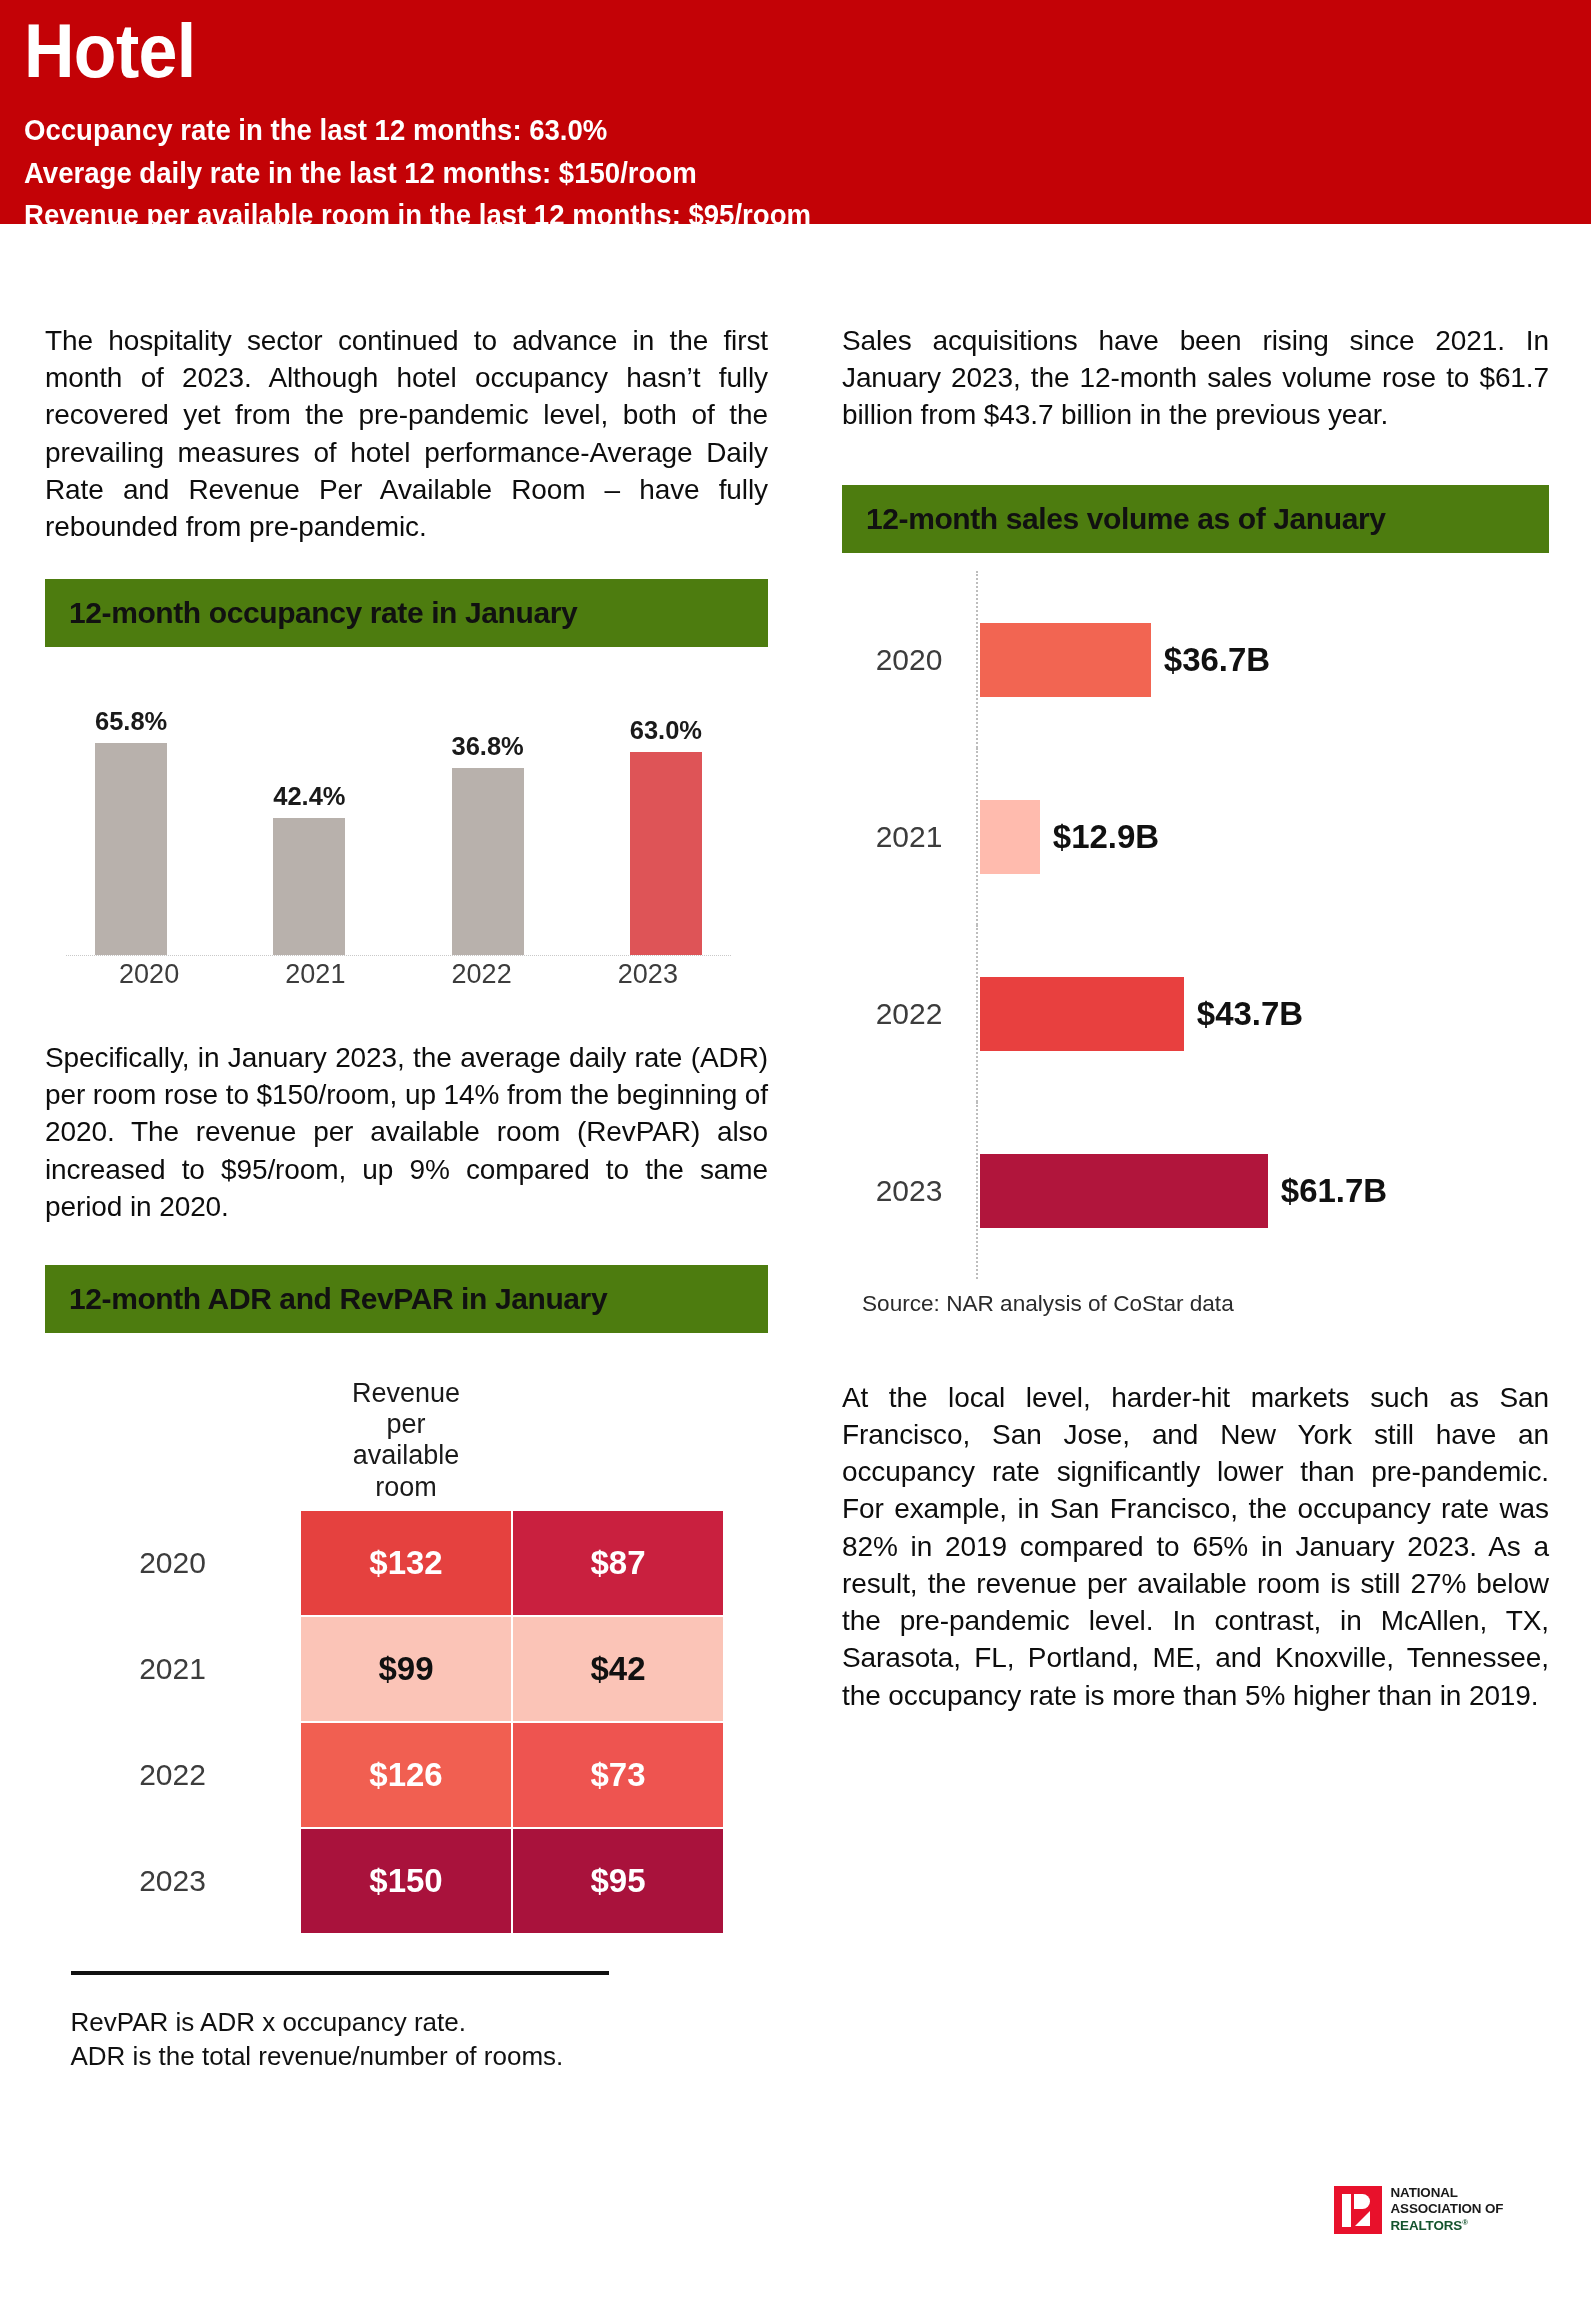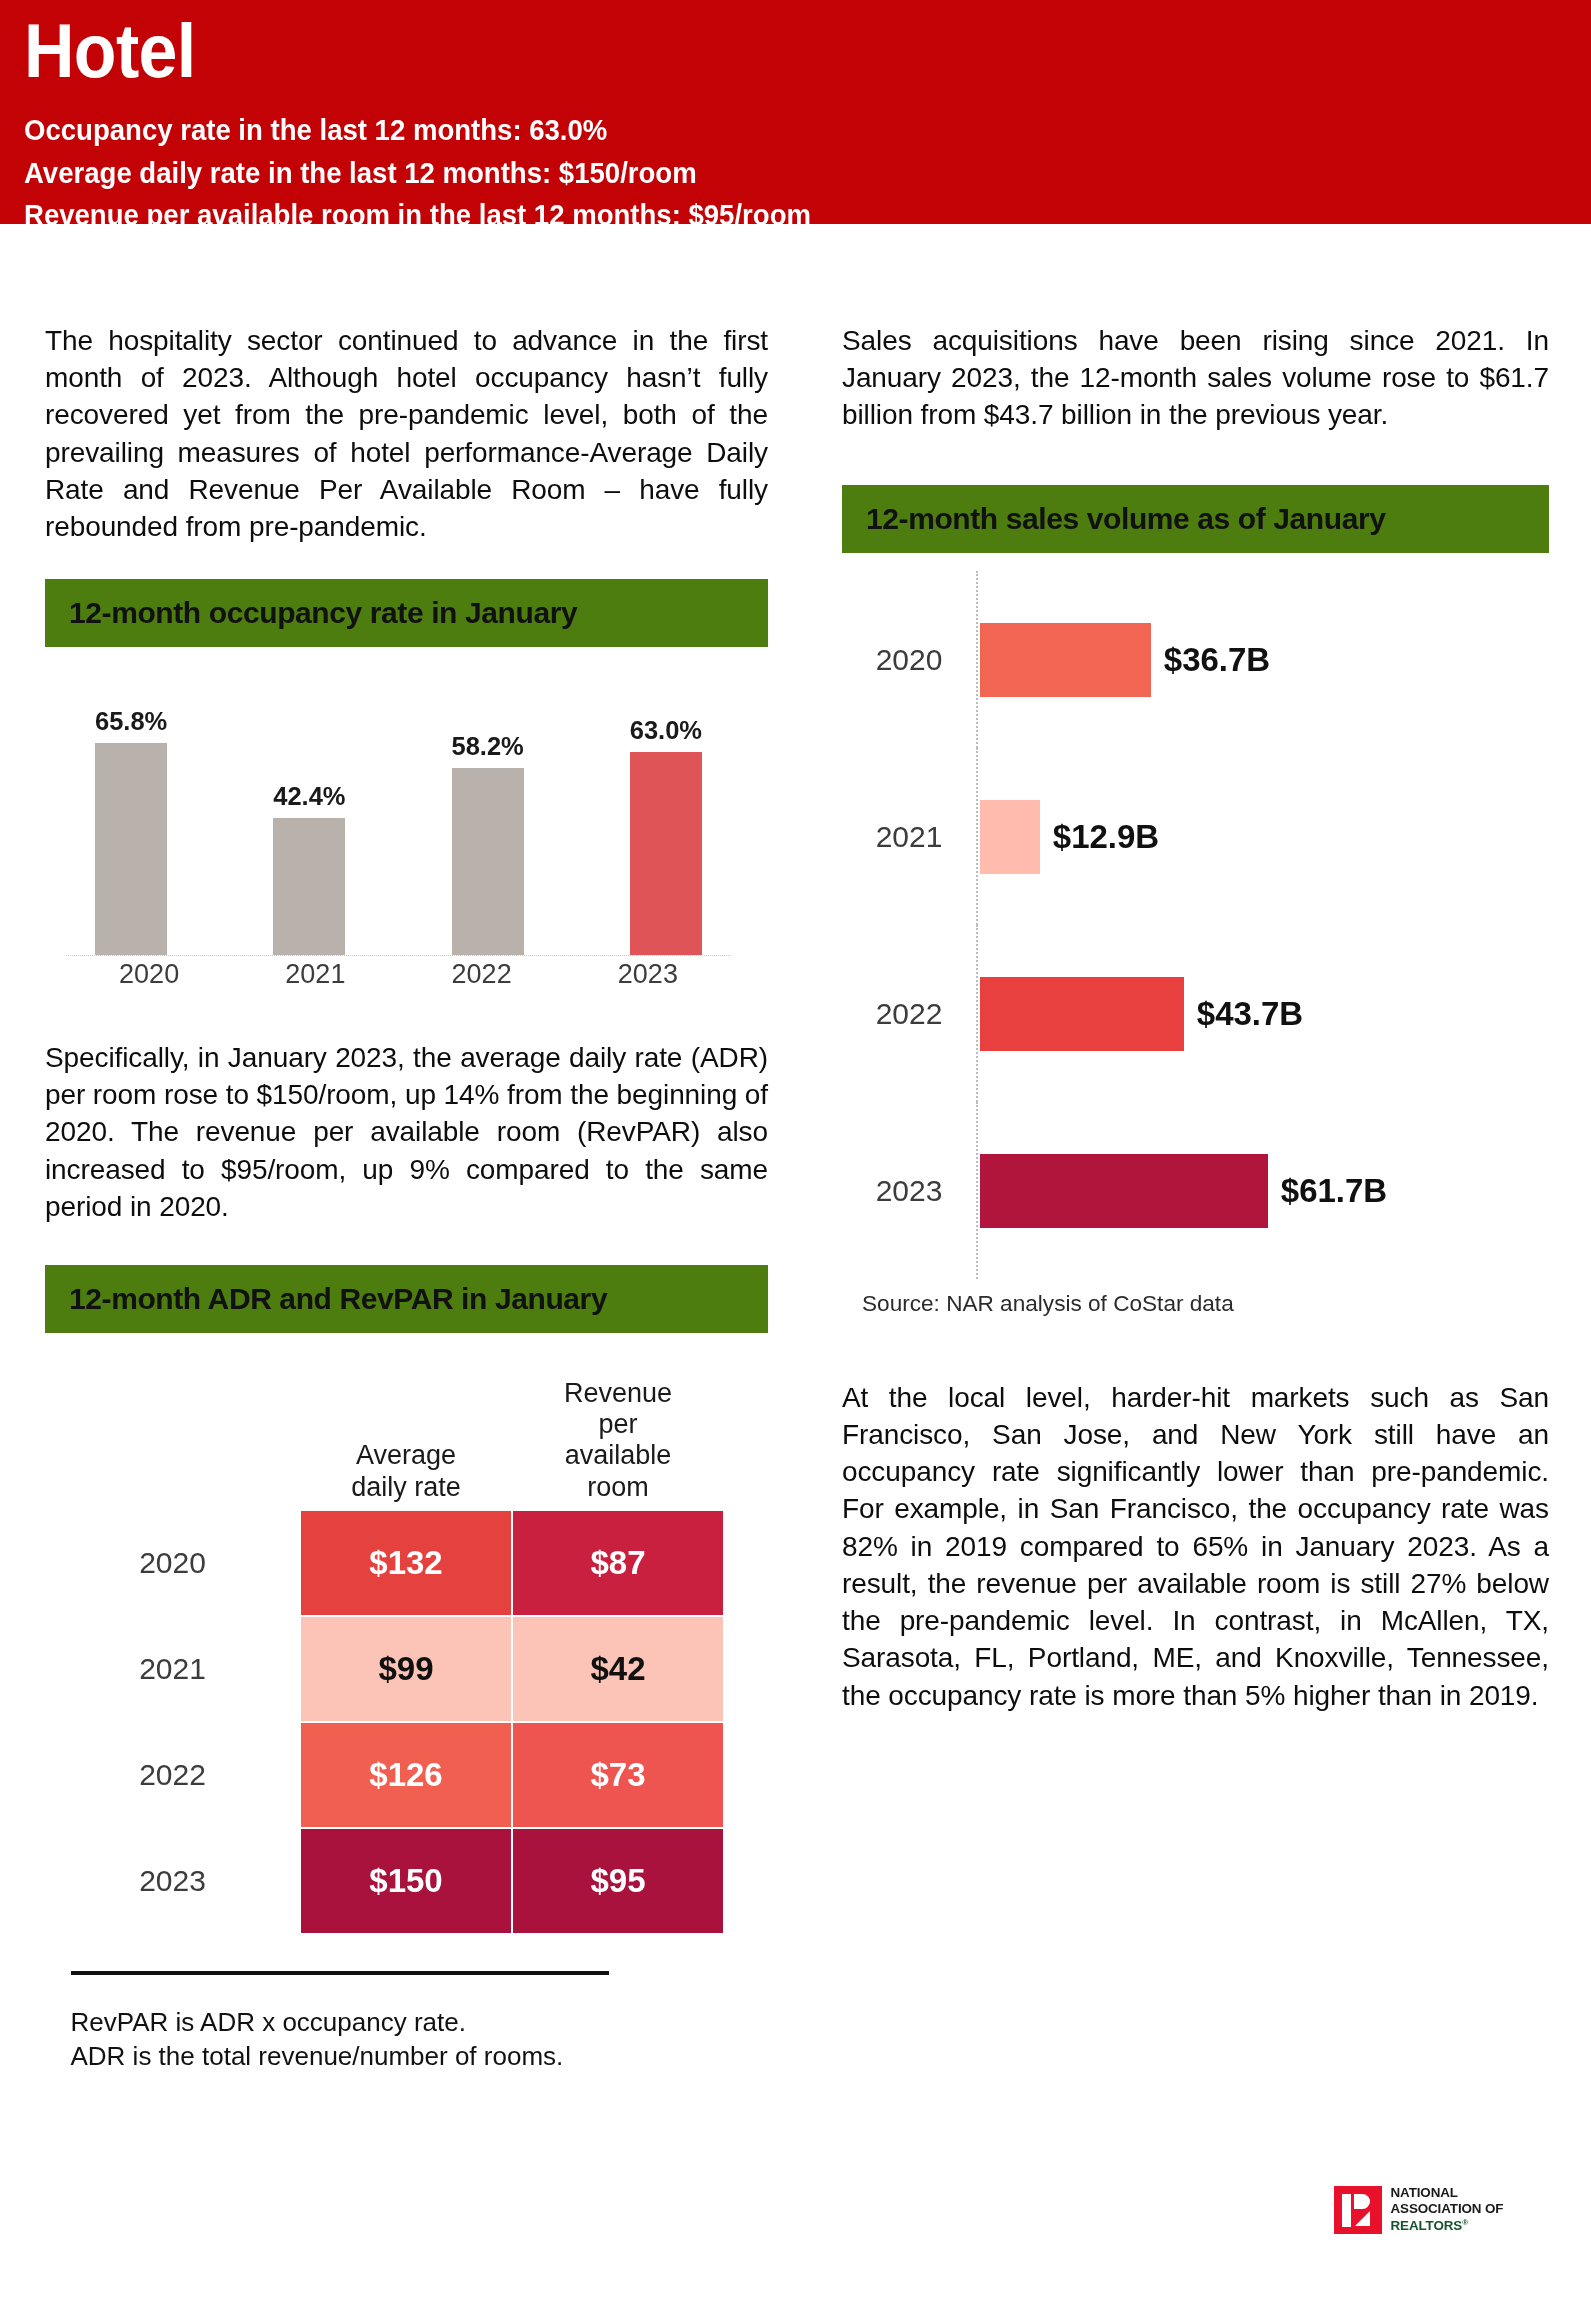--- a/index.html
+++ b/index.html
@@ -302,21 +302,21 @@
         <div class="occ-plot">
           <div class="occ-colwrap">
             <div class="occ-label">65.8%</div>
             <div class="occ-bar" style="height:212px;"></div>
           </div>
           <div class="occ-colwrap">
             <div class="occ-label">42.4%</div>
             <div class="occ-bar" style="height:137px;"></div>
           </div>
           <div class="occ-colwrap">
-            <div class="occ-label">58.2%</div>
+            <div class="occ-label">36.8%</div>
             <div class="occ-bar" style="height:187px;"></div>
           </div>
           <div class="occ-colwrap">
             <div class="occ-label">63.0%</div>
             <div class="occ-bar accent" style="height:203px;"></div>
           </div>
         </div>
         <div class="occ-axis">
           <span>2020</span>
           <span>2021</span>
@@ -328,21 +328,20 @@
 
     <p class="body last-left" style="margin-top:41px;">Specifically, in January 2023, the average daily rate (ADR) per room rose to $150/room, up 14% from the beginning of 2020. The revenue per available room (RevPAR) also increased to $95/room, up 9% compared to the same period in 2020.</p>
 
     <div style="margin-top:40px;">
       <div class="chart-title-bar">
         <span>12-month ADR and RevPAR in January</span>
       </div>
       <div class="heat-wrap">
         <div class="heat-head">
           <div class="spacer"></div>
-          <div class="hcell">Average<br>daily rate</div>
           <div class="hcell">Revenue<br>per<br>available<br>room</div>
         </div>
 
         <div class="heat-row">
           <div class="yr">2020</div>
           <div class="heat-cell" style="background:#e5413f;color:#ffffff;">$132</div>
           <div class="heat-cell" style="background:#c9203f;color:#ffffff;">$87</div>
         </div>
         <div class="heat-row">
           <div class="yr">2021</div>

